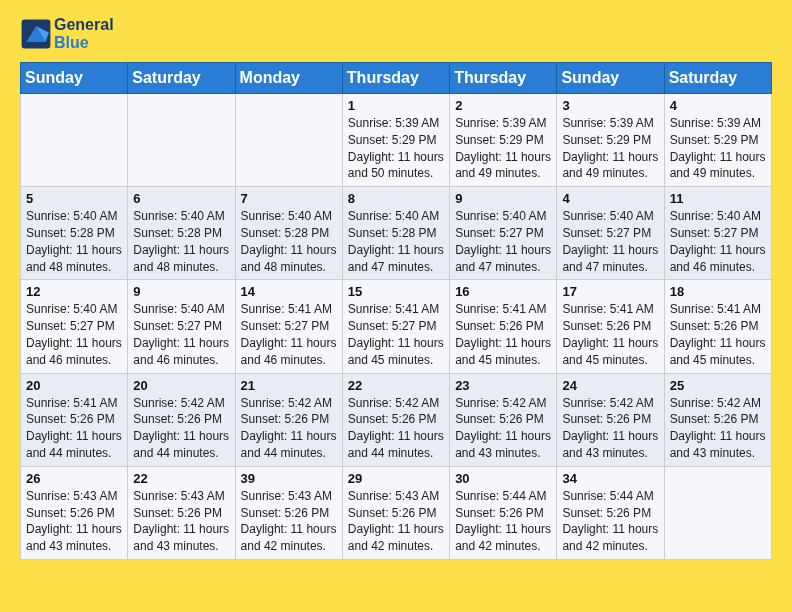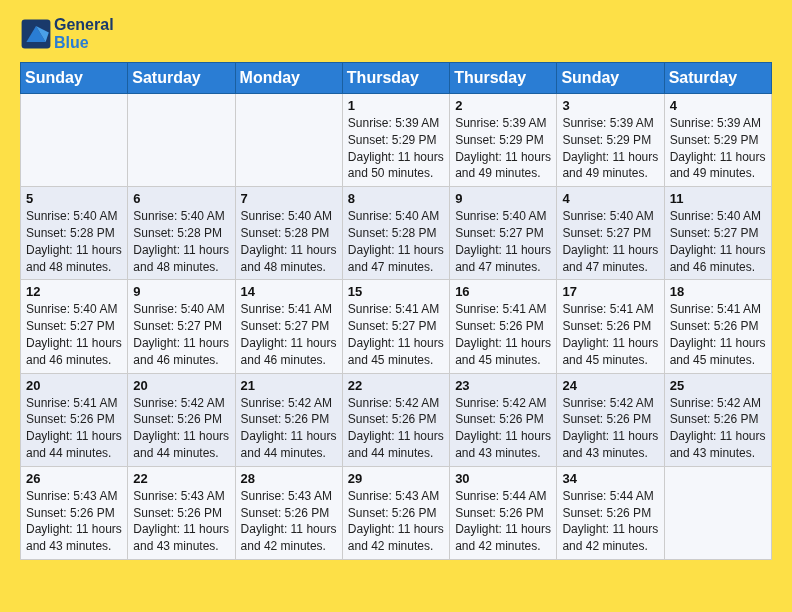--- a/index.html
+++ b/index.html
@@ -233,21 +233,21 @@
         <tr>
           <td>
             <span class="day-num">26</span>
             <div class="cell-info">Sunrise: 5:43 AM<br>Sunset: 5:26 PM<br>Daylight: 11 hours<br>and 43 minutes.</div>
           </td>
           <td>
             <span class="day-num">22</span>
             <div class="cell-info">Sunrise: 5:43 AM<br>Sunset: 5:26 PM<br>Daylight: 11 hours<br>and 43 minutes.</div>
           </td>
           <td>
-            <span class="day-num">28</span>
+            <span class="day-num">39</span>
             <div class="cell-info">Sunrise: 5:43 AM<br>Sunset: 5:26 PM<br>Daylight: 11 hours<br>and 42 minutes.</div>
           </td>
           <td>
             <span class="day-num">29</span>
             <div class="cell-info">Sunrise: 5:43 AM<br>Sunset: 5:26 PM<br>Daylight: 11 hours<br>and 42 minutes.</div>
           </td>
           <td>
             <span class="day-num">30</span>
             <div class="cell-info">Sunrise: 5:44 AM<br>Sunset: 5:26 PM<br>Daylight: 11 hours<br>and 42 minutes.</div>
           </td>

